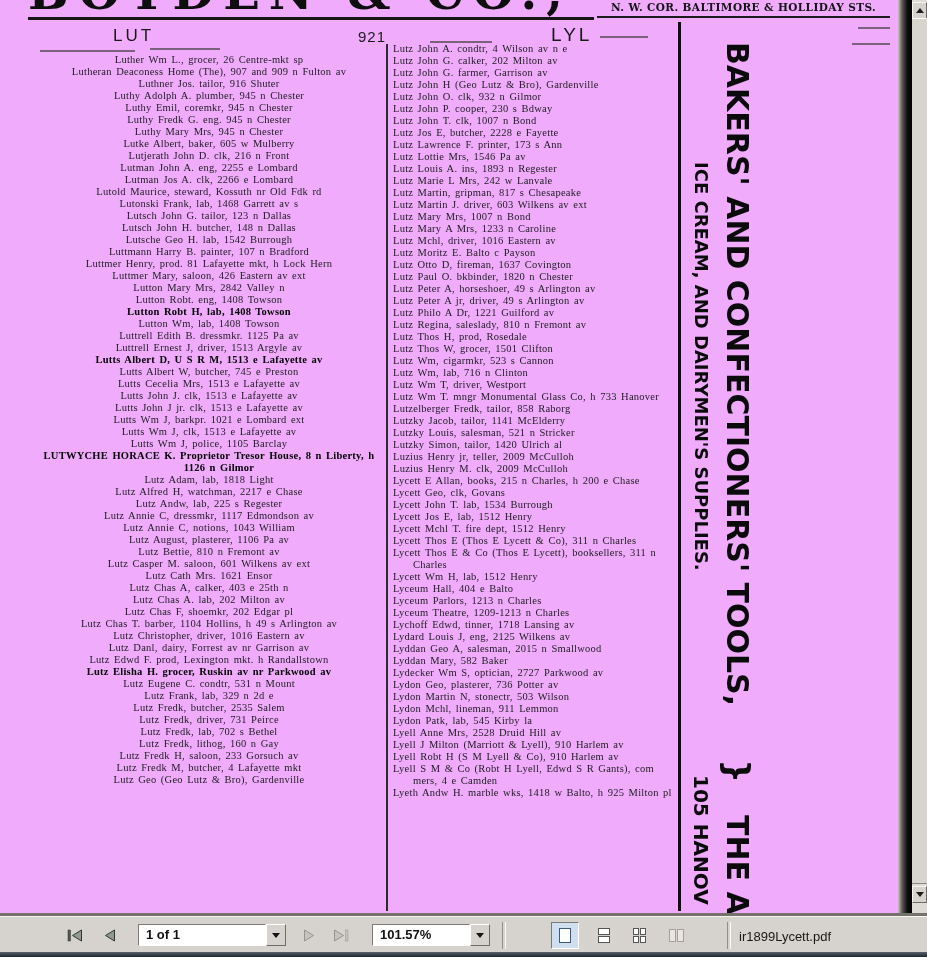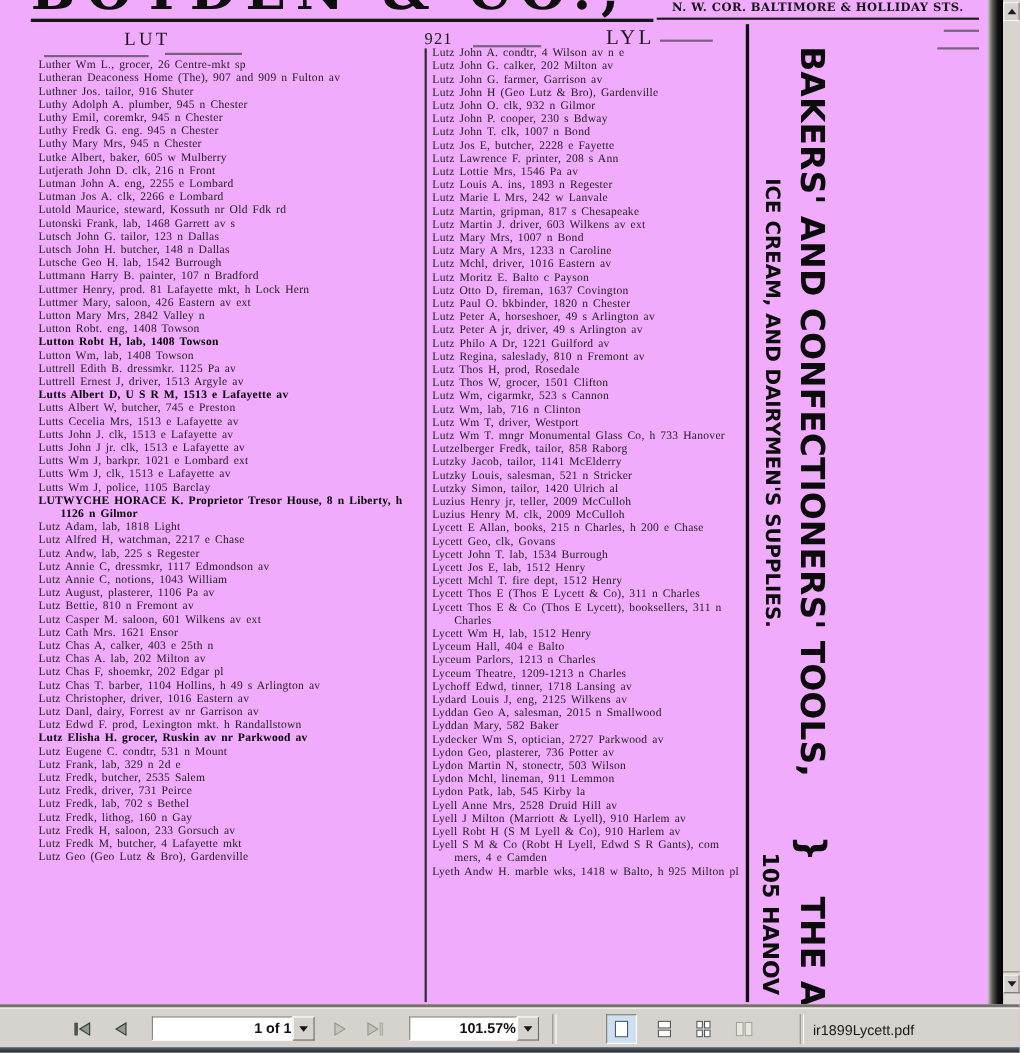--- a/index.html
+++ b/index.html
@@ -15,33 +15,33 @@
   .masthead{
     position:absolute;top:-36px;left:28px;white-space:nowrap;
     font:700 48px "DejaVu Serif","Liberation Serif",serif;letter-spacing:9px;color:#0e0e0e;
   }
   .masthead-right{
     position:absolute;top:1px;left:597px;width:293px;text-align:center;
     font:700 10.5px "DejaVu Serif",serif;letter-spacing:.4px;color:#141414;
     border-bottom:2px solid #1c1c1c;padding-bottom:3px;white-space:nowrap;
   }
   .rule-main{position:absolute;top:17px;left:28px;width:566px;height:3px;background:#161616;}
-  .colhead{position:absolute;font-family:Liberation Serif, serif;color:#191919;letter-spacing:3px;}
+  .colhead{position:absolute;font-family:Liberation Sans, sans-serif;color:#191919;letter-spacing:3px;}
   .colhead.lut{left:113px;top:26px;font-size:17px;}
-  .colhead.num{left:386px;top:28px;font-size:15px;letter-spacing:1px;}
+  .colhead.num{left:358px;top:28px;font-size:15px;letter-spacing:1px;}
   .colhead.lyl{left:551px;top:24px;font-size:19px;}
   .artifact{position:absolute;background:#3a3a3a;opacity:.65;height:2px;}
   .divider-v{position:absolute;width:2px;background:#2c2c2c;}
   .divider-heavy{position:absolute;width:3px;background:#0d0d0d;}
   .col{
     position:absolute;font-family:Liberation Serif, serif;
     font-size:10.5px;line-height:12px;letter-spacing:.25px;word-spacing:1.5px;
     color:#1d1d1d;overflow:hidden;
   }
-  .col1{left:35px;top:54px;width:348px;height:857px;}
+  .col1{left:35px;top:54px;width:348px;height:857px;text-align:center;}
   .col2{left:393px;top:43px;width:284px;height:868px;}
   .entry{padding-left:20px;text-indent:-20px;}
   .entry.bold{font-weight:700;color:#000;}
   
   .advert{
     position:absolute;left:684px;top:16px;width:76px;height:897px;
     writing-mode:vertical-rl;overflow:hidden;color:#0b0b0b;
   }
   .ad-line1{
     font:700 30px "DejaVu Sans","Liberation Sans",sans-serif;
@@ -77,21 +77,20 @@
   .window-edge{position:absolute;left:0;top:952px;width:927px;height:5px;background:linear-gradient(#59636d,#1d242b);}
   .tbtn{
     position:absolute;top:6px;width:26px;height:24px;background:transparent;border:none;
     display:flex;align-items:center;justify-content:center;padding:0;
   }
   .combo-field{
     position:absolute;top:7px;height:22px;background:#fff;box-sizing:border-box;
     border:1px solid;border-color:#7d7a74 #fff #fff #7d7a74;
     font:700 13px "Liberation Sans",sans-serif;color:#111;
     padding:3px 0 4px 7px;
-    text-align:right;
   }
   .combo-drop{
     position:absolute;top:7px;width:20px;height:22px;background:#d6d3ce;box-sizing:border-box;
     border:1px solid;border-color:#fff #6f6c66 #6f6c66 #fff;
     display:flex;align-items:center;justify-content:center;padding:0;
   }
   .tri-dn-sm{width:0;height:0;border-left:4px solid transparent;border-right:4px solid transparent;border-top:5px solid #141414;}
   .vsep{position:absolute;top:5px;width:2px;height:27px;border-left:1px solid #938f88;border-right:1px solid #fbfaf7;}
   .laybtn{
     position:absolute;top:5px;width:28px;height:27px;background:transparent;border:none;
@@ -193,21 +192,21 @@
   <div class="divider-v" style="left:386px;top:44px;height:867px;"></div>
   <div class="col col2">
       <div class="entry">Lutz John A. condtr, 4 Wilson av n e</div>
       <div class="entry">Lutz John G. calker, 202 Milton av</div>
       <div class="entry">Lutz John G. farmer, Garrison av</div>
       <div class="entry">Lutz John H (Geo Lutz &amp; Bro), Gardenville</div>
       <div class="entry">Lutz John O. clk, 932 n Gilmor</div>
       <div class="entry">Lutz John P. cooper, 230 s Bdway</div>
       <div class="entry">Lutz John T. clk, 1007 n Bond</div>
       <div class="entry">Lutz Jos E, butcher, 2228 e Fayette</div>
-      <div class="entry">Lutz Lawrence F. printer, 208 s Ann</div>
+      <div class="entry">Lutz Lawrence F. printer, 173 s Ann</div>
       <div class="entry">Lutz Lottie Mrs, 1546 Pa av</div>
       <div class="entry">Lutz Louis A. ins, 1893 n Regester</div>
       <div class="entry">Lutz Marie L Mrs, 242 w Lanvale</div>
       <div class="entry">Lutz Martin, gripman, 817 s Chesapeake</div>
       <div class="entry">Lutz Martin J. driver, 603 Wilkens av ext</div>
       <div class="entry">Lutz Mary Mrs, 1007 n Bond</div>
       <div class="entry">Lutz Mary A Mrs, 1233 n Caroline</div>
       <div class="entry">Lutz Mchl, driver, 1016 Eastern av</div>
       <div class="entry">Lutz Moritz E. Balto c Payson</div>
       <div class="entry">Lutz Otto D, fireman, 1637 Covington</div>

